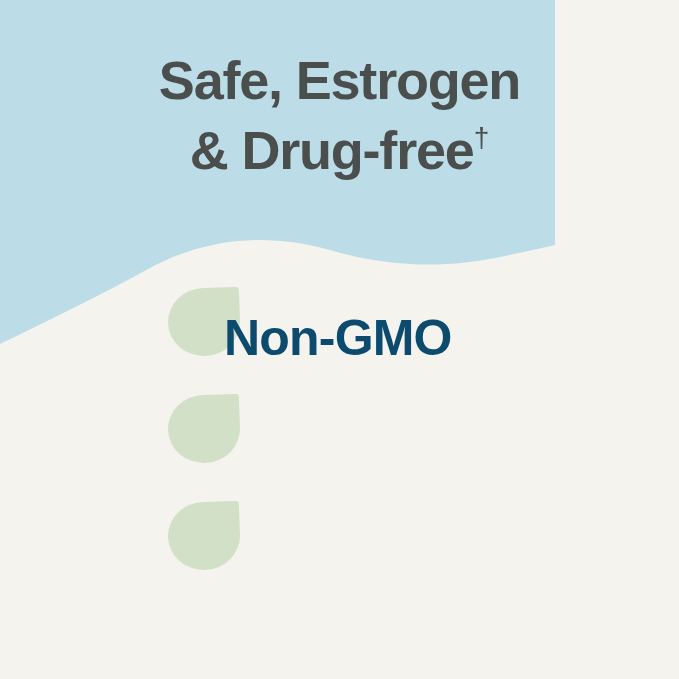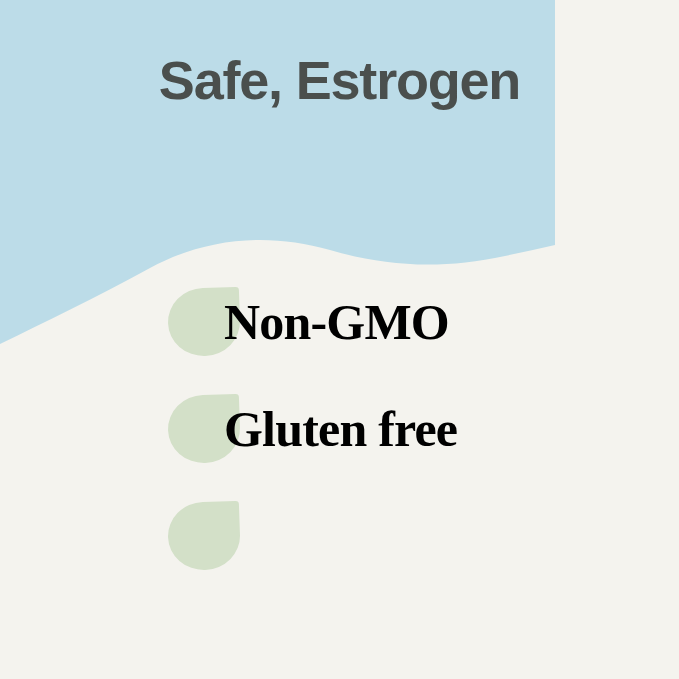--- a/index.html
+++ b/index.html
@@ -68,59 +68,58 @@
     top: 5px;
     width: 72px;
     height: 68px;
     background: #d3e0c8;
     border-radius: 60% 4px 60% 60%;
     transform: rotate(-2deg);
   }
   .benefit-label {
     position: absolute;
     left: 224px;
-    top: 0;
+    top: 16px;
     height: 78px;
     line-height: 78px;
-    color: #000000;
+    color: #0c4a6e;
     font-size: 50px;
     font-weight: bold;
     letter-spacing: -0.8px;
     white-space: nowrap;
-    font-family: Liberation Serif, serif;
   }
 </style>
 </head>
 <body>
 
 <div id="poster">
 
   <svg class="bg-layer" viewBox="0 0 679 679" preserveAspectRatio="none">
     <rect x="0" y="0" width="679" height="679" fill="#f4f3ee"></rect>
     <path fill="#bcdce8" d="M0,0 L679,0 L679,232
              C620,228 565,243 505,256
              C440,270 385,266 330,250
              C268,232 205,238 150,268
              C95,298 45,322 0,344 Z"></path>
   </svg>
 
   <div class="headline">
     <span class="headline-line">Safe, Estrogen</span>
+    <span class="headline-line"><span>&amp; Drug-free</span><sup class="dagger">†</sup></span>
   </div>
 
   <div class="benefits">
 
     <div class="benefit-row">
       <span class="leaf"></span>
       <span class="benefit-label">Non-GMO</span>
     </div>
 
     <div class="benefit-row">
       <span class="leaf"></span>
-      <span class="benefit-label">Gluten free</span>
     </div>
 
     <div class="benefit-row">
       <span class="leaf"></span>
     </div>
 
   </div>
 </div>
 
 </body></html>

